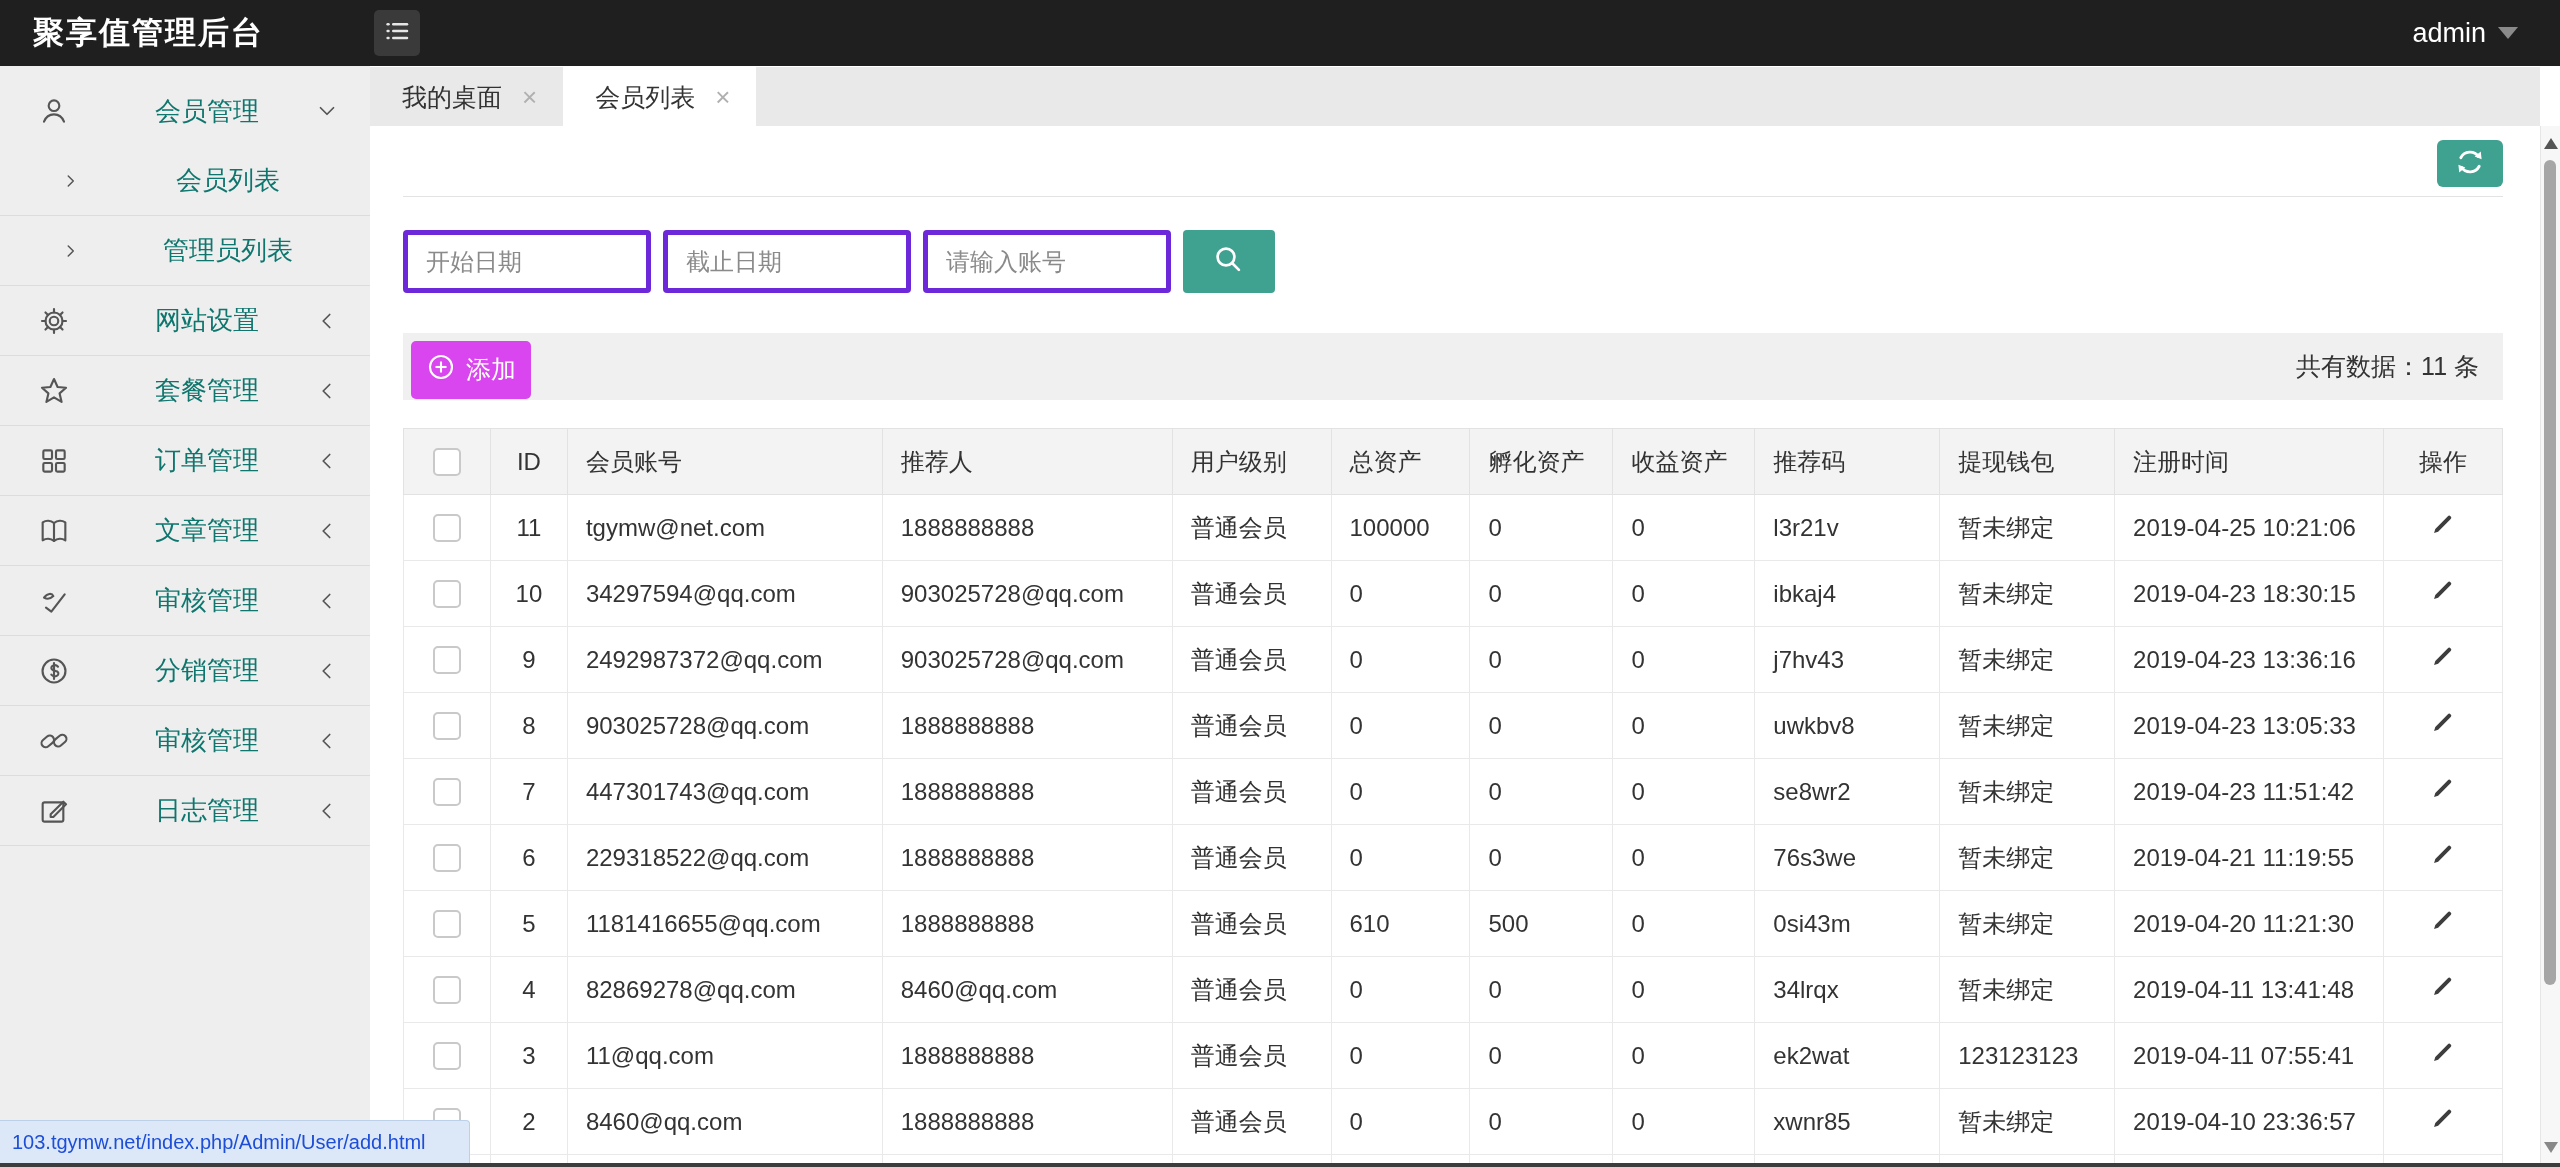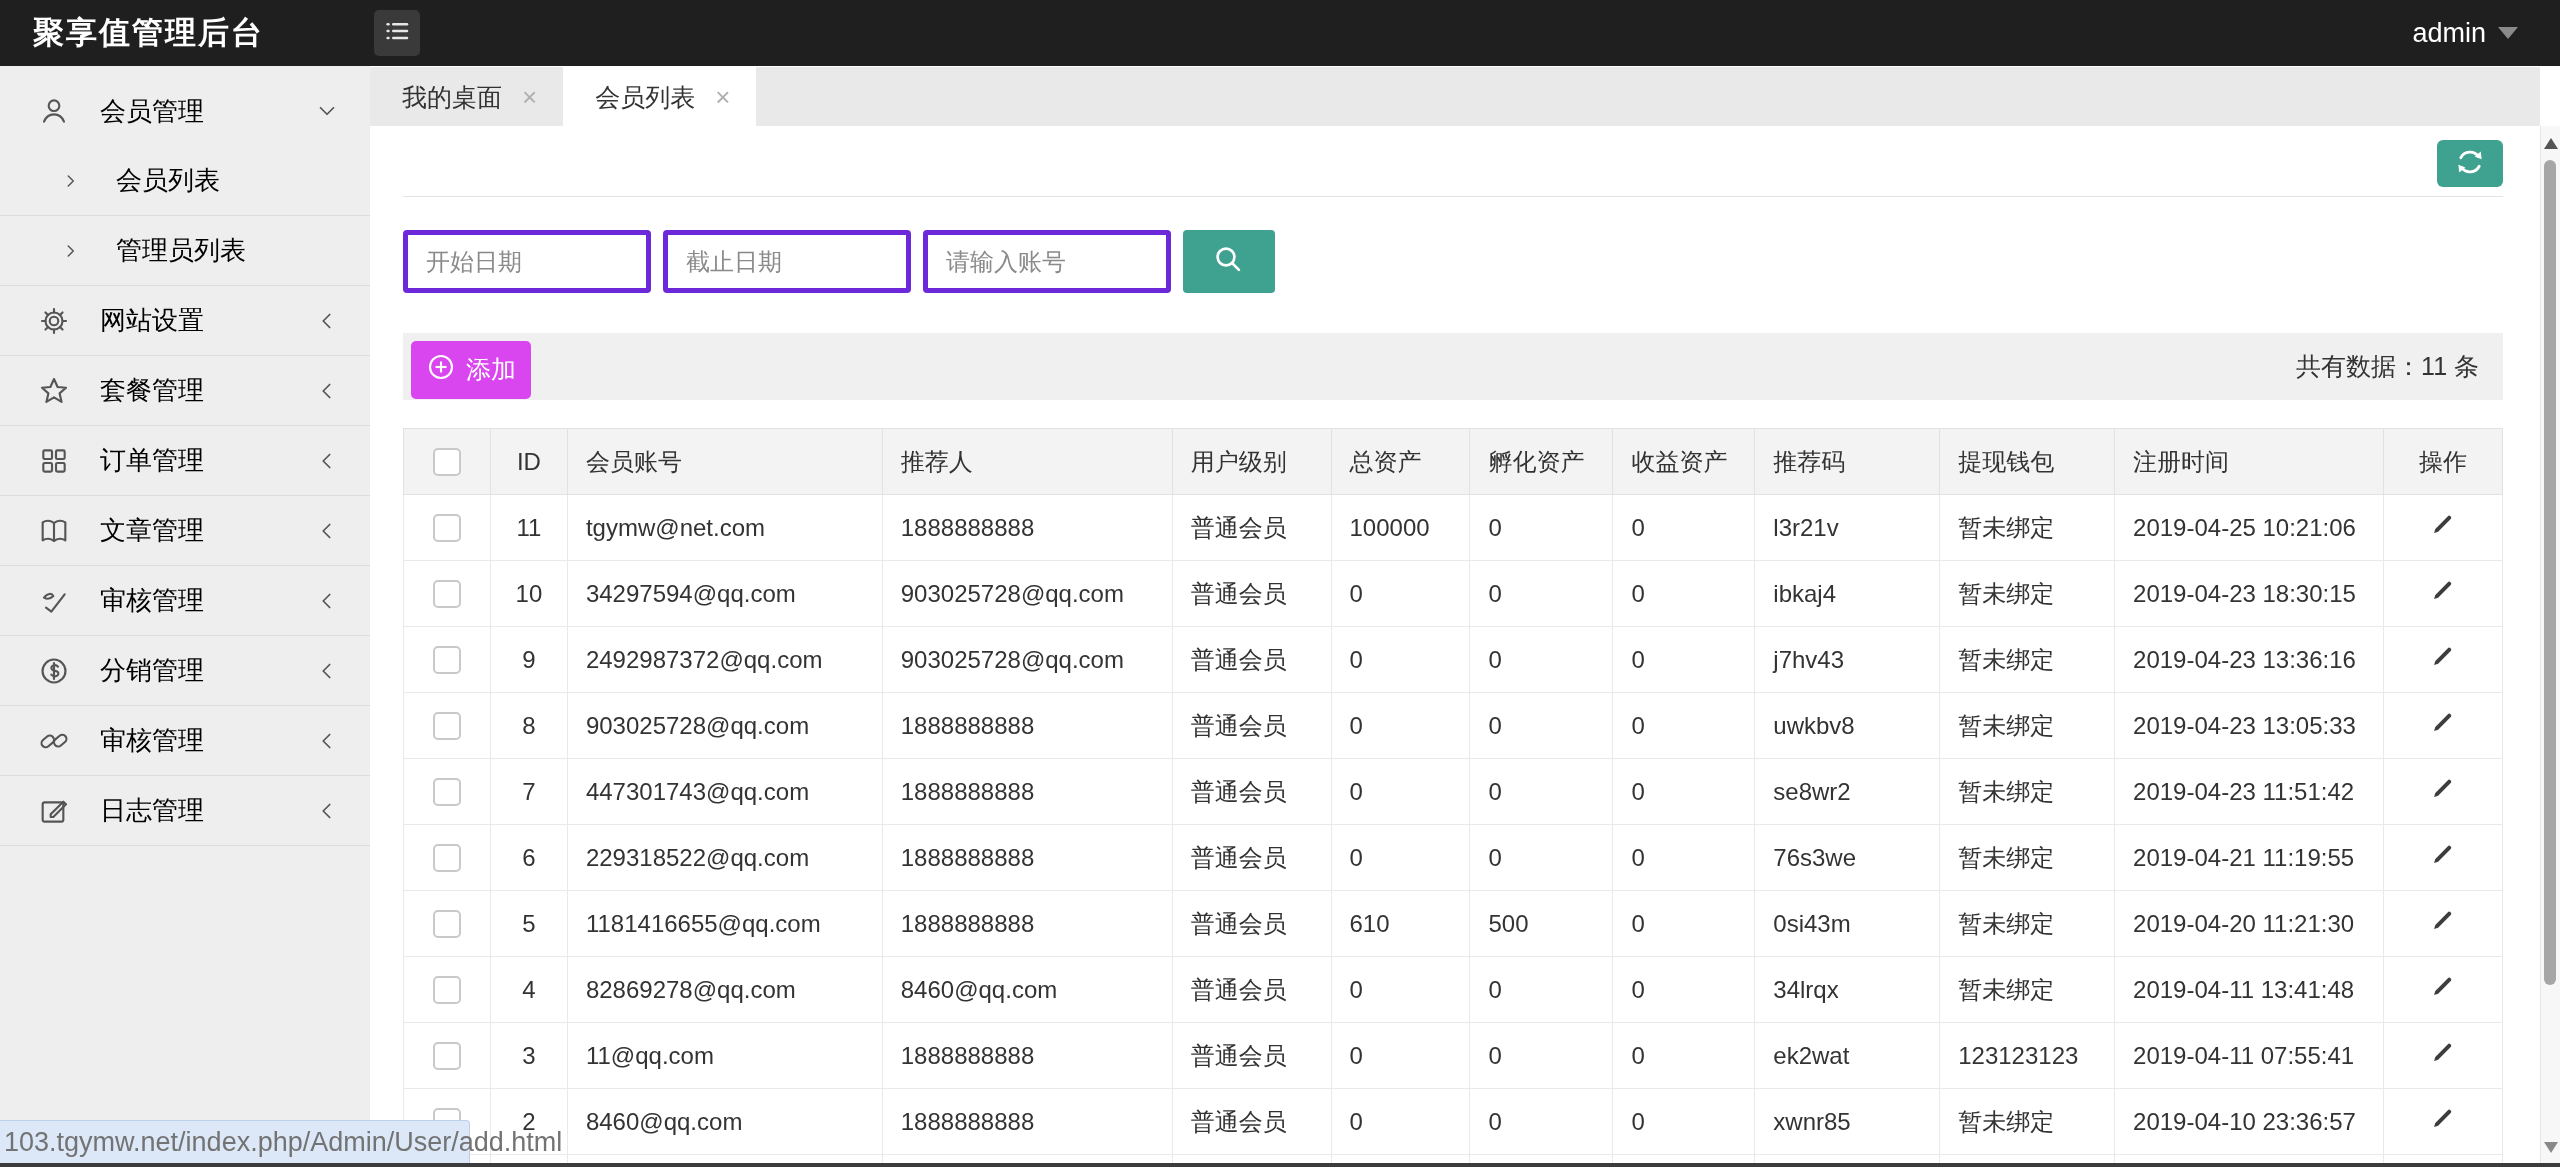--- a/index.html
+++ b/index.html
@@ -14,21 +14,21 @@
   .logo { position:absolute; left:33px; top:0; line-height:66px; color:#fff; font-size:31px; font-weight:bold; letter-spacing:2px; }
   .hamburger { position:absolute; left:374px; top:10px; width:46px; height:46px; background:#3a3a3a; border-radius:5px;
     display:flex; align-items:center; justify-content:center; cursor:pointer; }
   .userbox { position:absolute; right:42px; top:0; height:66px; display:flex; align-items:center; gap:12px; cursor:pointer; }
   .username { color:#fff; font-size:27px; }
   .caret-down { width:0; height:0; border-left:10px solid transparent; border-right:10px solid transparent; border-top:12px solid #8a8a8a; }
 
   
   .sidebar { position:absolute; left:0; top:66px; width:370px; bottom:0; background:#eeeeee; padding-top:10px; z-index:5; }
   .side-row { height:70px; display:flex; align-items:center; padding:0 30px 0 38px; border-bottom:1px solid #dcdcdc;
-    color:#000000; font-size:26px; cursor:pointer; background:#eeeeee; }
+    color:#0f766e; font-size:26px; cursor:pointer; background:#eeeeee;text-align:center; }
   .side-row.parent-open { border-bottom:none; }
   .side-icon { width:32px; height:32px; margin-right:30px; flex:none; display:flex; align-items:center; justify-content:center; }
   .side-label { flex:1; white-space:nowrap; }
   .side-chevron { flex:none; display:flex; }
   .side-sub { padding-left:60px; }
   .sub-arrow { width:22px; height:22px; margin-right:34px; display:flex; }
 
   
   .main { position:absolute; left:370px; top:66px; right:0; bottom:0; background:#fff; }
   .tabbar { position:absolute; left:0; top:1px; right:20px; height:60px; background:#e9e9e9; display:flex; }
@@ -66,22 +66,22 @@
   
   .scrollbar { position:absolute; top:60px; right:0; bottom:0; width:20px; background:#f7f7f7; border-left:1px solid #e6e6e6; }
   .sb-up { position:absolute; top:12px; left:50%; transform:translateX(-50%); width:0; height:0;
     border-left:7px solid transparent; border-right:7px solid transparent; border-bottom:11px solid #555; cursor:pointer; }
   .sb-thumb { position:absolute; top:34px; left:3px; width:12px; height:825px; background:#a6a6a6; border-radius:6px; cursor:pointer; }
   .sb-down { position:absolute; bottom:14px; left:50%; transform:translateX(-50%); width:0; height:0;
     border-left:7px solid transparent; border-right:7px solid transparent; border-top:11px solid #888; cursor:pointer; }
 
   
   .statusbar { position:absolute; left:0; bottom:4px; width:470px; height:43px; background:#dce8f8; border:1px solid #bcd0ea;
-    border-left:none; border-bottom:none; border-top-right-radius:4px; display:flex; align-items:center; padding-left:4px;
-    font-size:27px; color:#737373; z-index:9; white-space:nowrap; }
+    border-left:none; border-bottom:none; border-top-right-radius:4px; display:flex; align-items:center; padding-left:12px;
+    font-size:20px; color:#1d4ed8; z-index:9; white-space:nowrap; }
   .bottom-edge { position:absolute; left:0; bottom:0; width:100%; height:4px; background:#3c3c3c; z-index:8; }
 </style>
 </head>
 <body>
 
 <div class="topbar">
   <div class="logo">聚享值管理后台</div>
   <div class="hamburger">
     <span>
       <svg width="30" height="30" viewBox="0 0 24 24">

